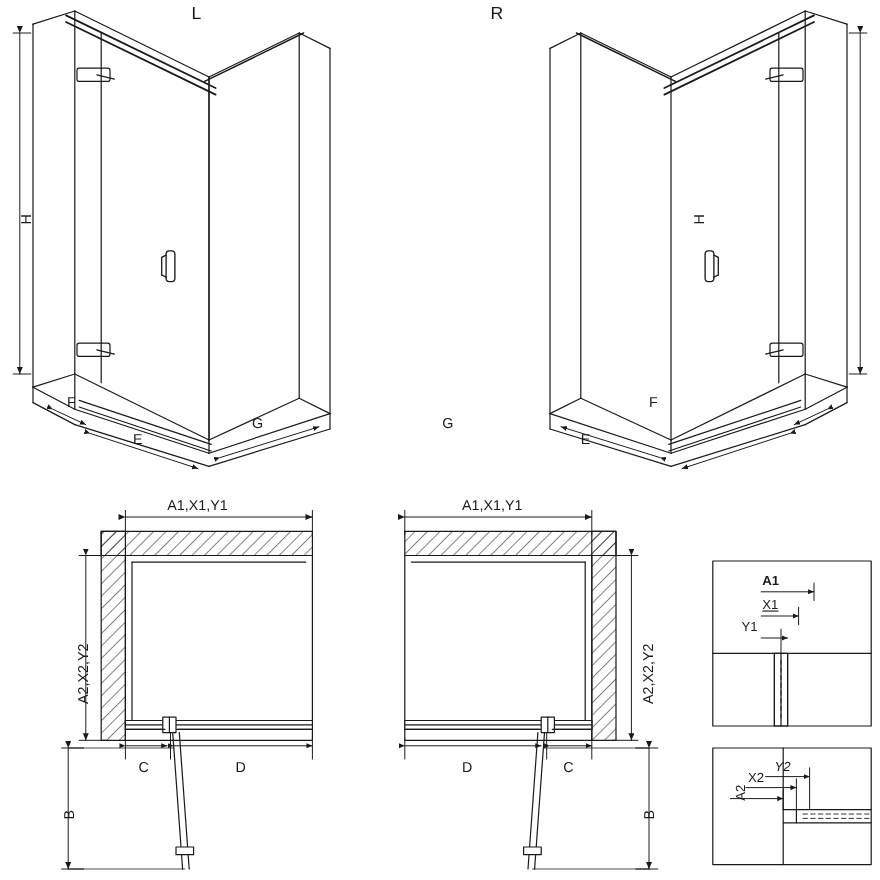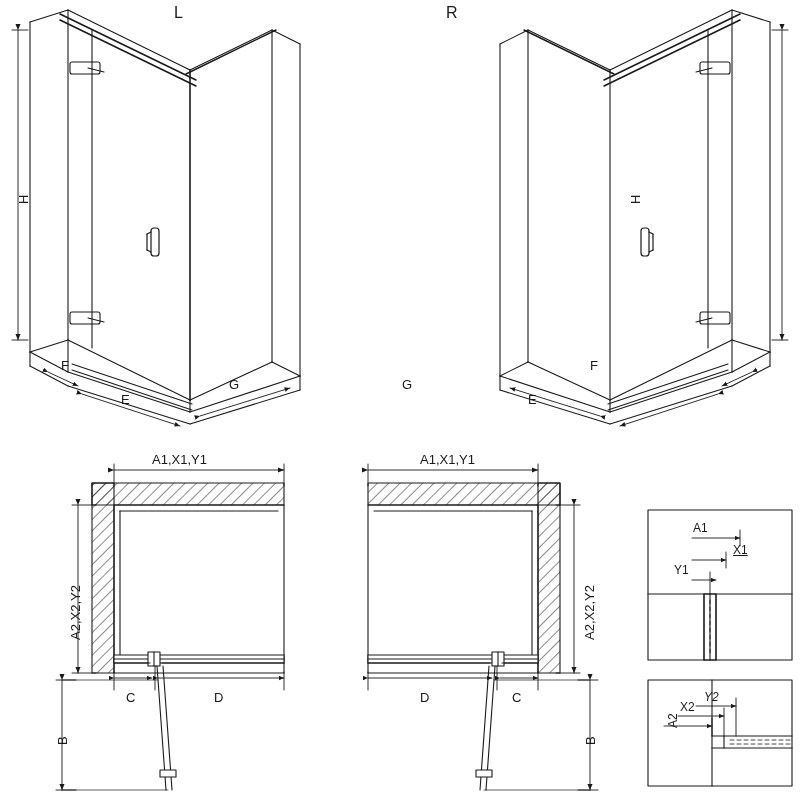--- a/index.html
+++ b/index.html
@@ -301,19 +301,19 @@
 <div class="lbl mid" style="left:126px;top:690px;">C</div>
 <div class="lbl mid" style="left:214px;top:690px;">D</div>
 <div class="lbl mid vert" style="left:55px;top:745px;">B</div>
 
 <div class="lbl mid" style="left:420px;top:452px;">A1,X1,Y1</div>
 <div class="lbl mid vert" style="left:582px;top:640px;">A2,X2,Y2</div>
 <div class="lbl mid" style="left:420px;top:690px;">D</div>
 <div class="lbl mid" style="left:512px;top:690px;">C</div>
 <div class="lbl mid vert" style="left:583px;top:745px;">B</div>
 
-<div class="lbl small" style="left:693px;top:521px;">A1</div>
-<div class="lbl small" style="left:733px;top:543px;text-decoration:underline;">X1</div>
+<div class="lbl small" style="left:693px;top:521px;font-weight:bold;">A1</div>
+<div class="lbl small" style="left:693px;top:543px;text-decoration:underline;">X1</div>
 <div class="lbl small" style="left:674px;top:563px;">Y1</div>
 
 <div class="lbl small vert" style="left:666px;top:728px;">A2</div>
 <div class="lbl small" style="left:680px;top:700px;">X2</div>
 <div class="lbl small" style="left:704px;top:690px;font-style:italic;">Y2</div>
 
 </body></html>

